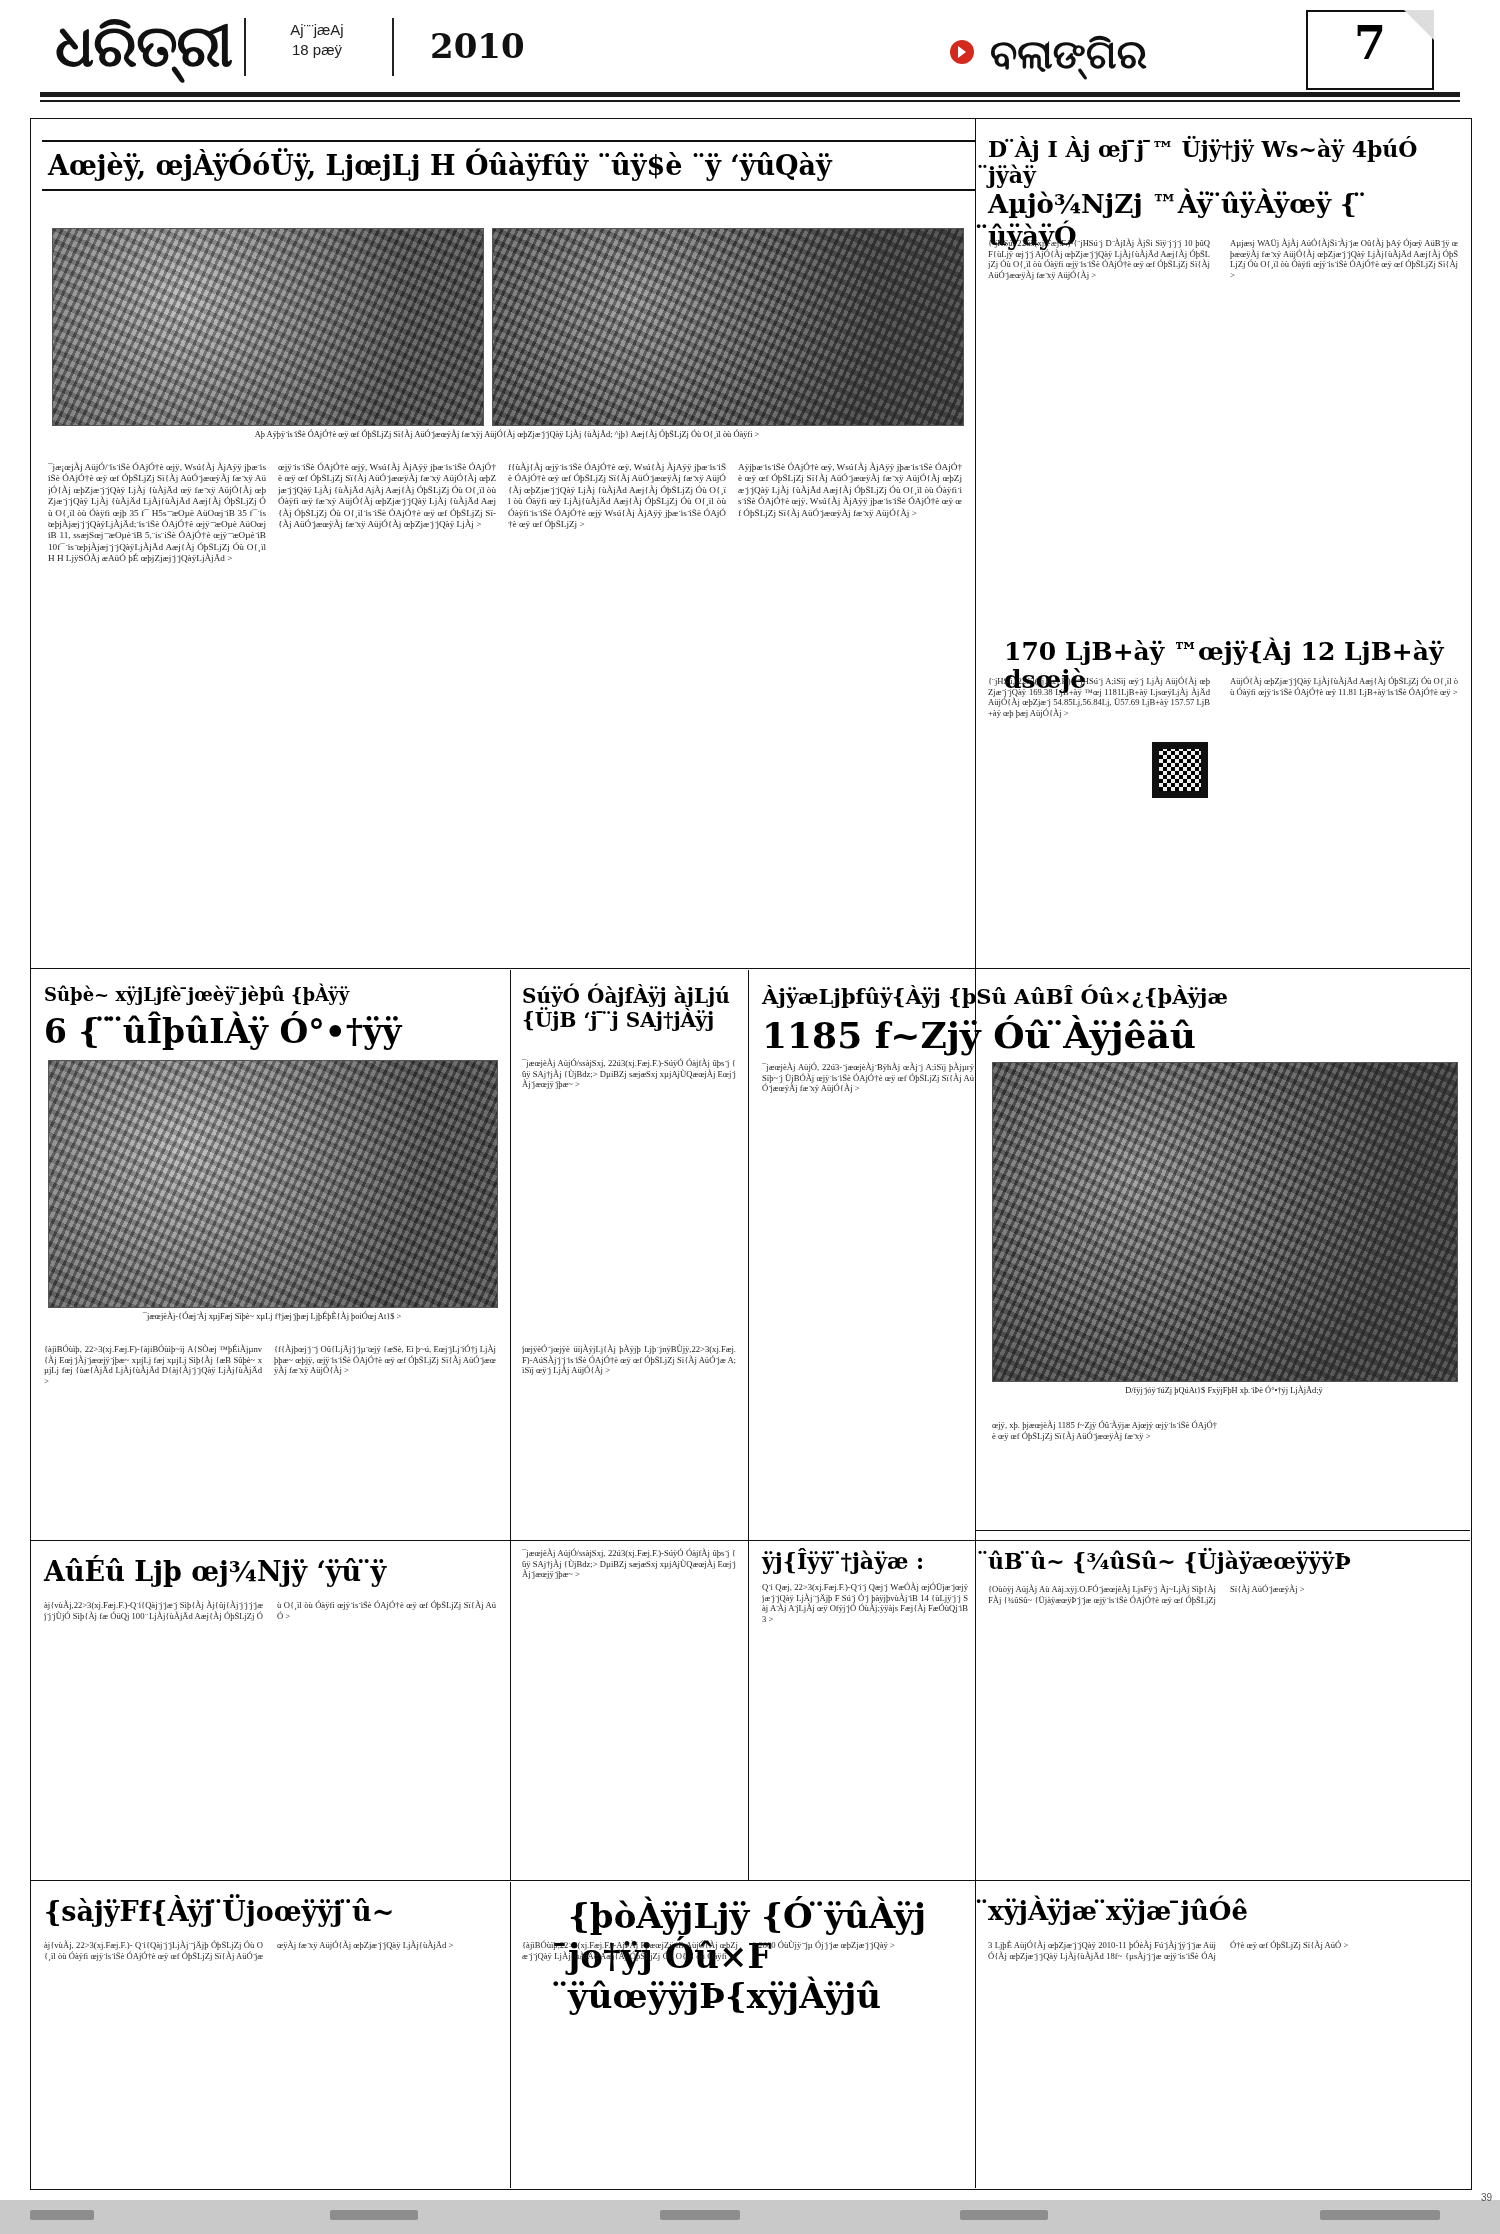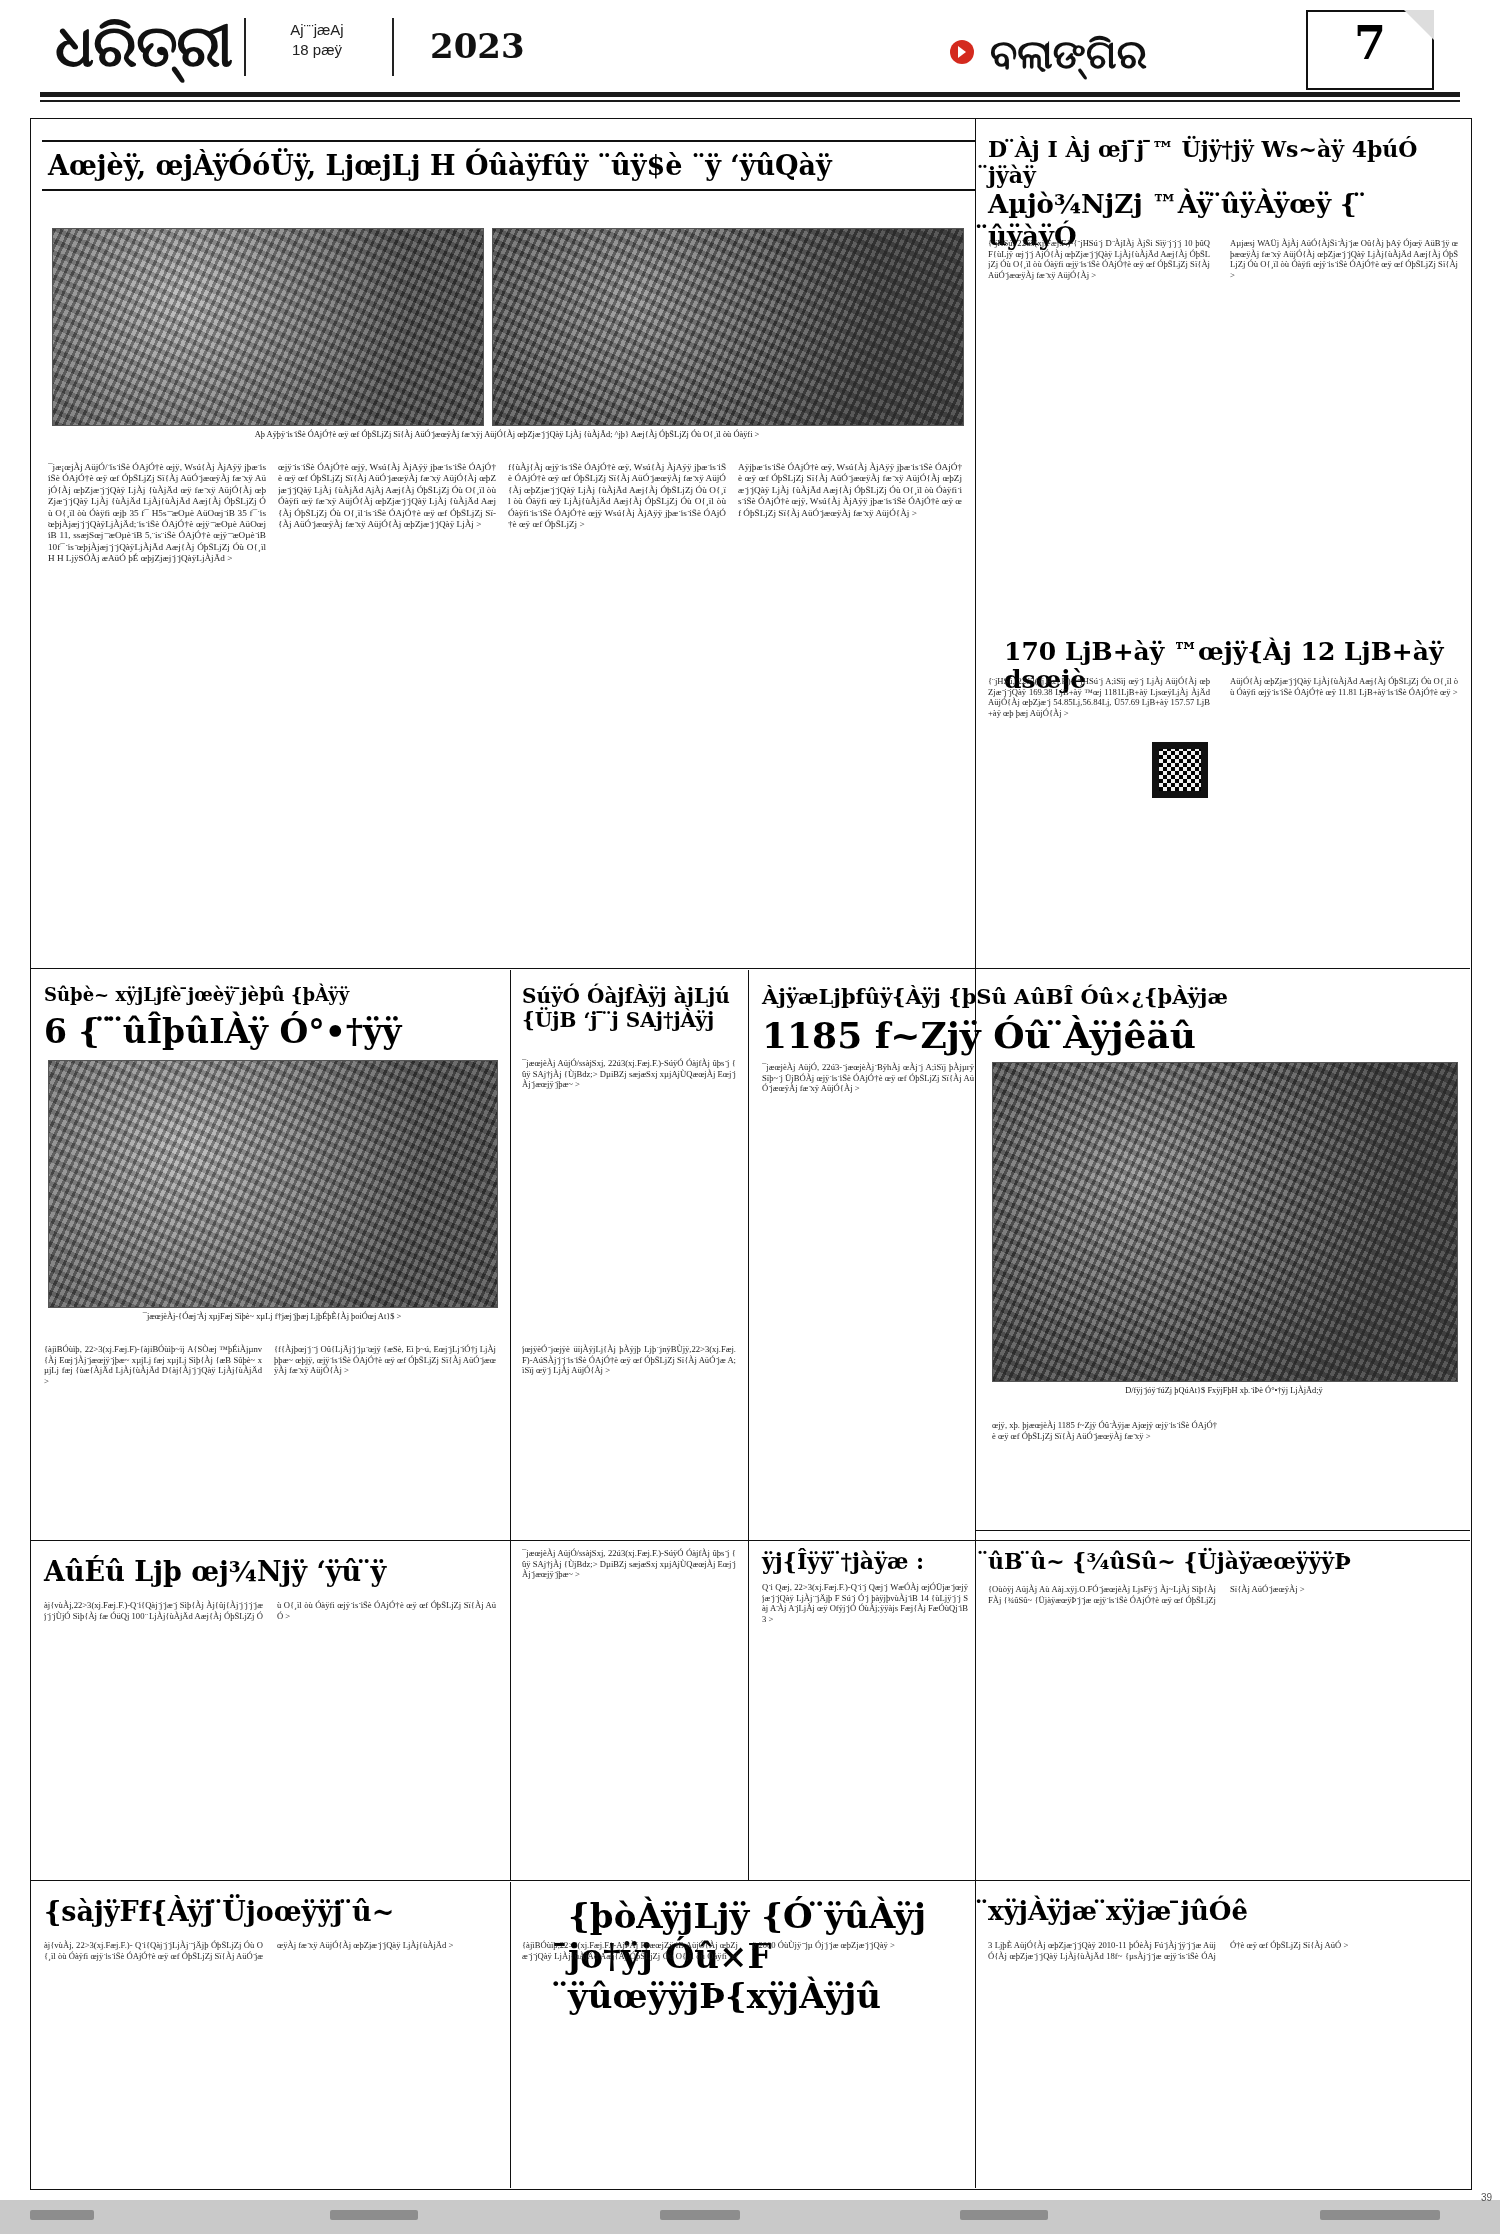--- a/index.html
+++ b/index.html
@@ -87,21 +87,21 @@
 <div class="page">
 
   <div class="masthead">
     <div class="mast-title">ଧରିତ୍ରୀ</div>
     <div class="mast-vr" style="left:244px;"></div>
     <div class="mast-date">
       <div>Aj¨¨jæAj</div>
       <div>18 pæÿ</div>
     </div>
     <div class="mast-vr" style="left:392px;"></div>
-    <div class="mast-issue">2023</div>
+    <div class="mast-issue">2010</div>
     <div class="mast-red"></div>
     <div class="mast-place">ବଲାଙ୍ଗିର</div>
     <div class="pagebox">
       <div class="num">7</div>
       <div class="dogear"></div>
     </div>
     <div class="rule-a"></div>
     <div class="rule-b"></div>
   </div>
 

